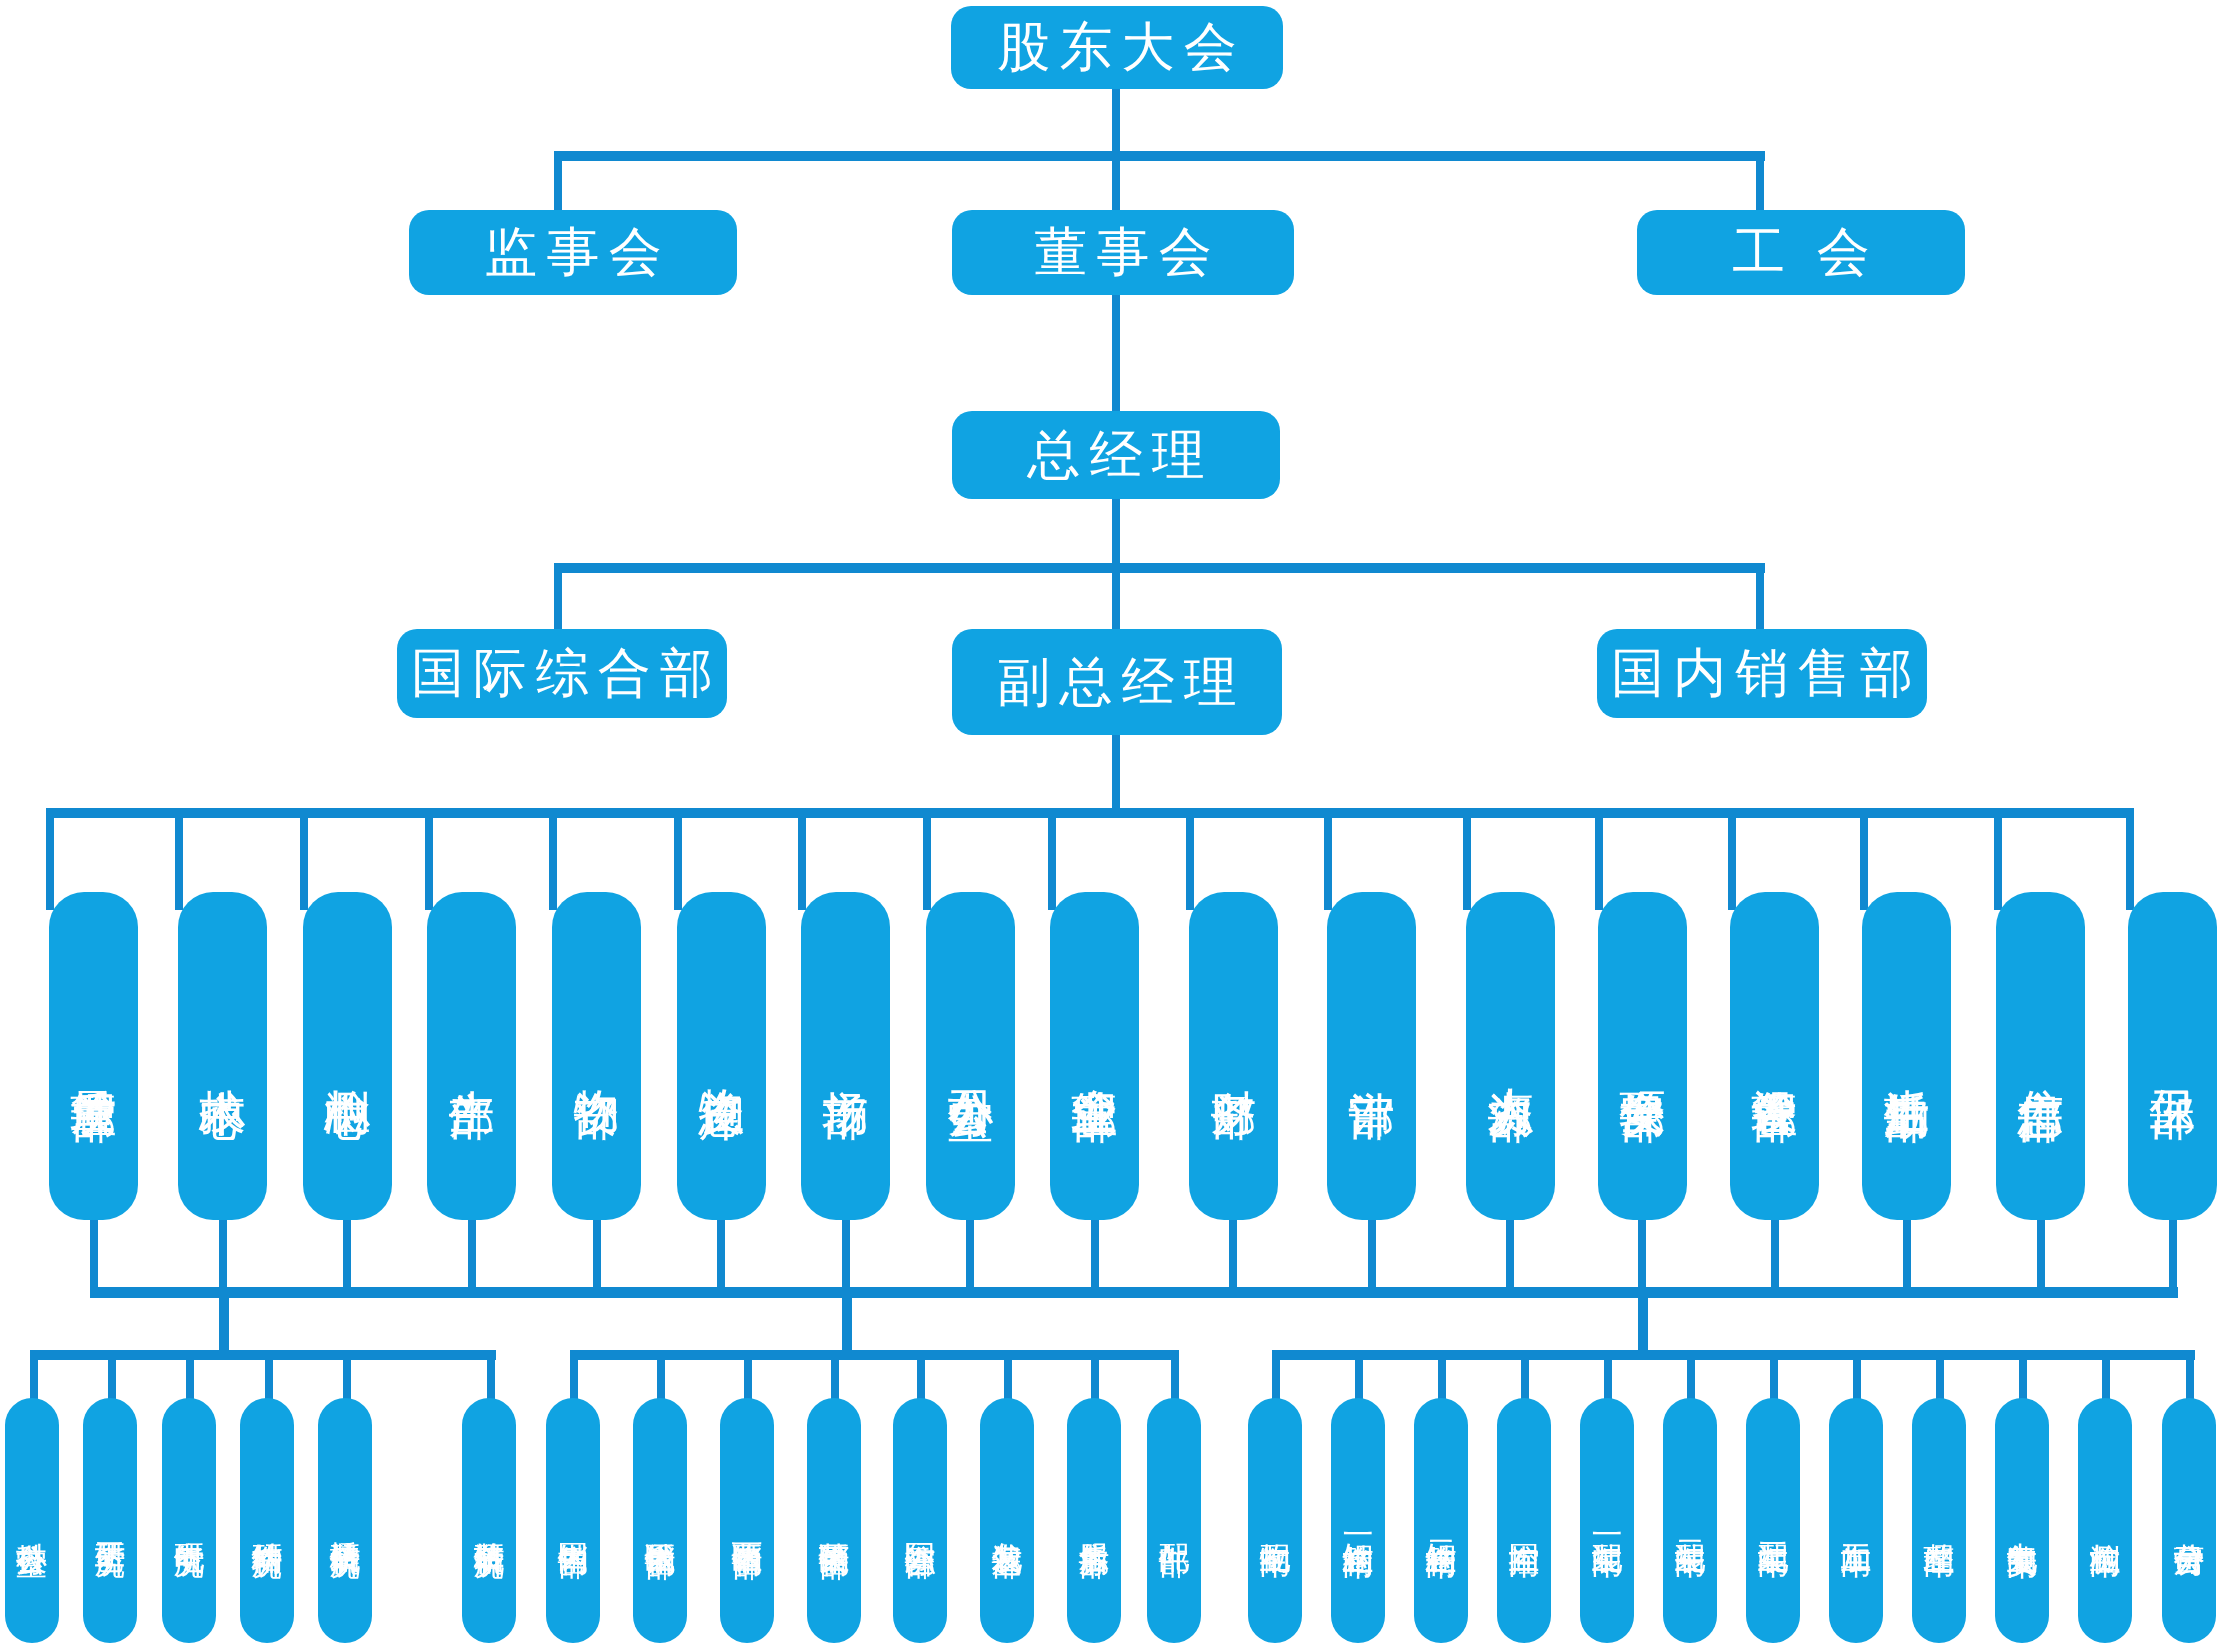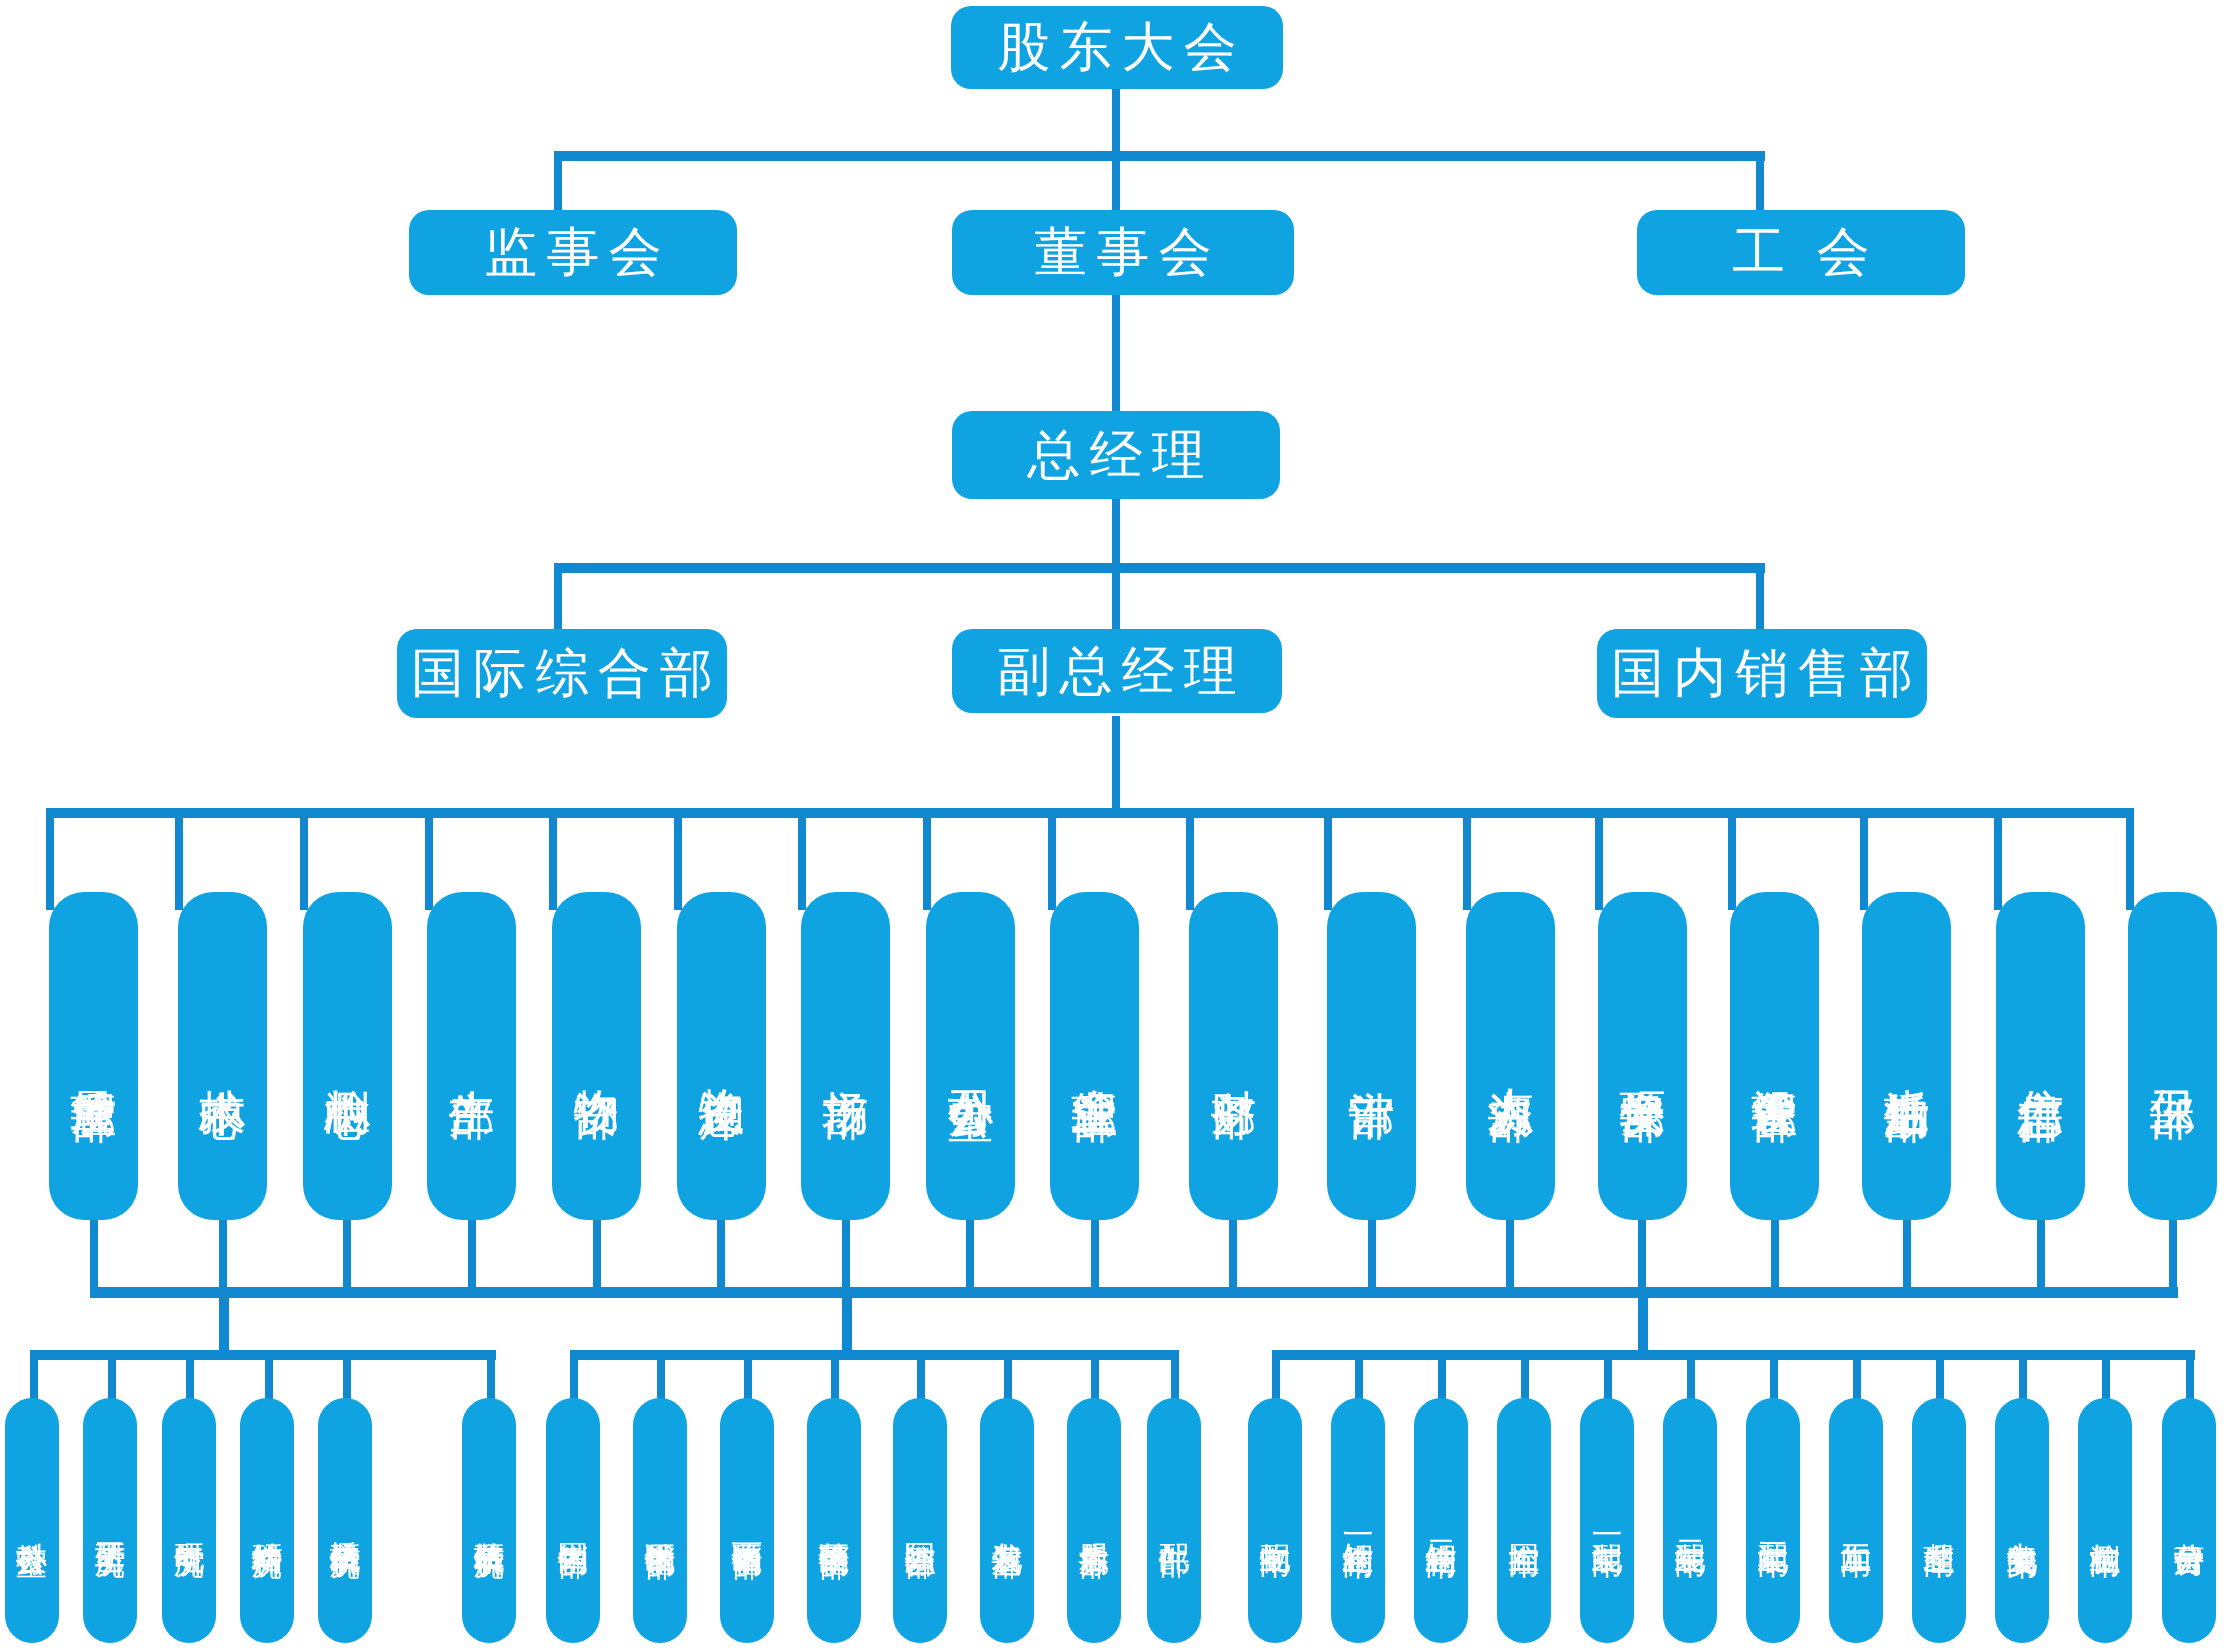--- a/index.html
+++ b/index.html
@@ -87,21 +87,21 @@
 
   <div class="ln vln" style="left:1112px;top:497px;width:8.3px;height:66px;"></div>
   <div class="ln hln" style="left:554px;top:563px;width:1211px;height:10px;"></div>
   <div class="ln vln" style="left:554px;top:563px;width:8.3px;height:68px;"></div>
   <div class="ln vln" style="left:1112px;top:563px;width:8.3px;height:68px;"></div>
   <div class="ln vln" style="left:1756px;top:563px;width:8.3px;height:68px;"></div>
 
   <div class="node h-node" style="left:397px;top:629px;width:330px;height:89px;">
     <span>国际综合部</span>
   </div>
-  <div class="node h-node" style="left:952px;top:629px;width:330px;height:84px;">
+  <div class="node h-node" style="left:952px;top:629px;width:330px;height:106px;">
     <span>副总经理</span>
   </div>
   <div class="node h-node" style="left:1597px;top:629px;width:330px;height:89px;">
     <span>国内销售部</span>
   </div>
 
   <div class="ln vln" style="left:1112px;top:716px;width:8.3px;height:96px;"></div>
   <div class="ln hln" style="left:46px;top:808px;width:2088px;height:10px;"></div>
 
   <div class="ln vln" style="left:46px;top:808px;height:102px;"></div>

